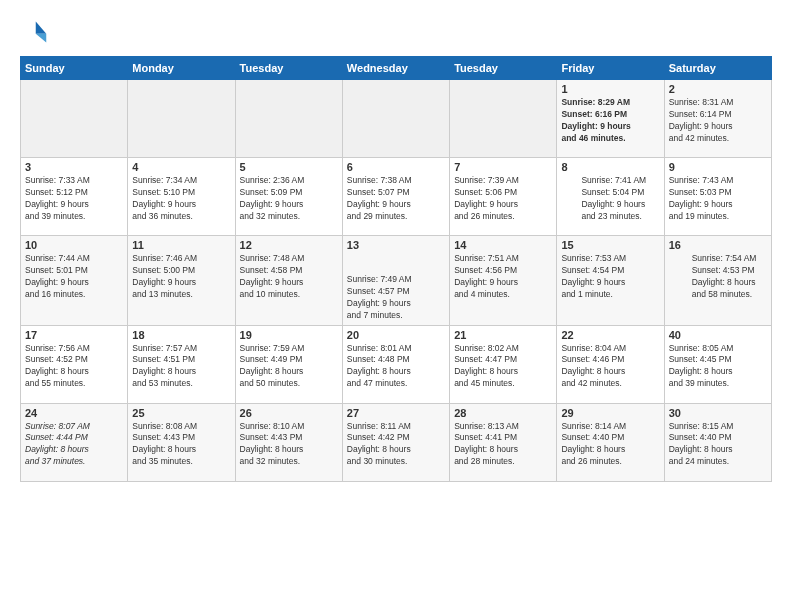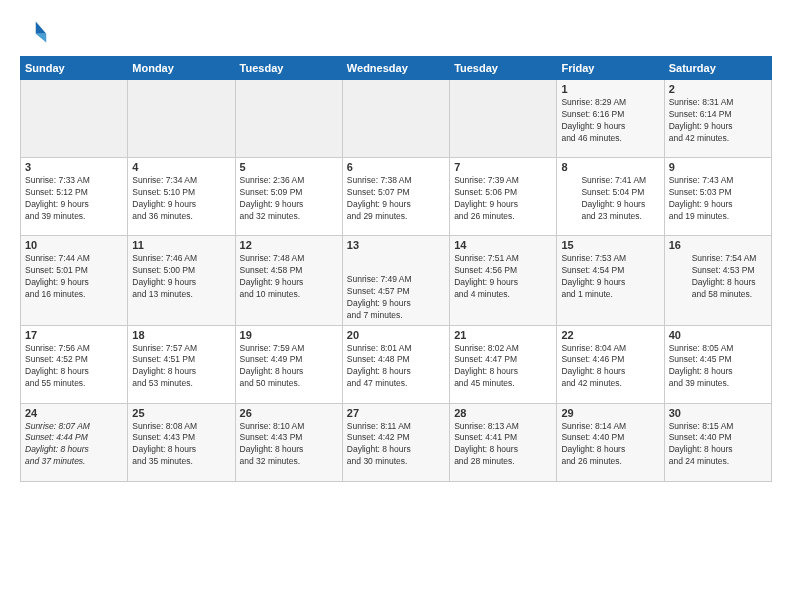--- a/index.html
+++ b/index.html
@@ -138,21 +138,21 @@
     </thead>
     <tbody id="calendar-body">
     <tr>
           <td class="empty"></td>
           <td class="empty"></td>
           <td class="empty"></td>
           <td class="empty"></td>
           <td class="empty"></td>
           <td>
             <span class="day-num">1</span>
-            <div class="day-info" style="white-space: pre-line;">Sunrise: 8:29 AM
+            <div class="day-info" style="white-space: pre-line; font-weight: bold;">Sunrise: 8:29 AM
 Sunset: 6:16 PM
 Daylight: 9 hours
 and 46 minutes.</div>
           </td>
           <td>
             <span class="day-num">2</span>
             <div class="day-info" style="white-space: pre-line;">Sunrise: 8:31 AM
 Sunset: 6:14 PM
 Daylight: 9 hours
 and 42 minutes.</div>

